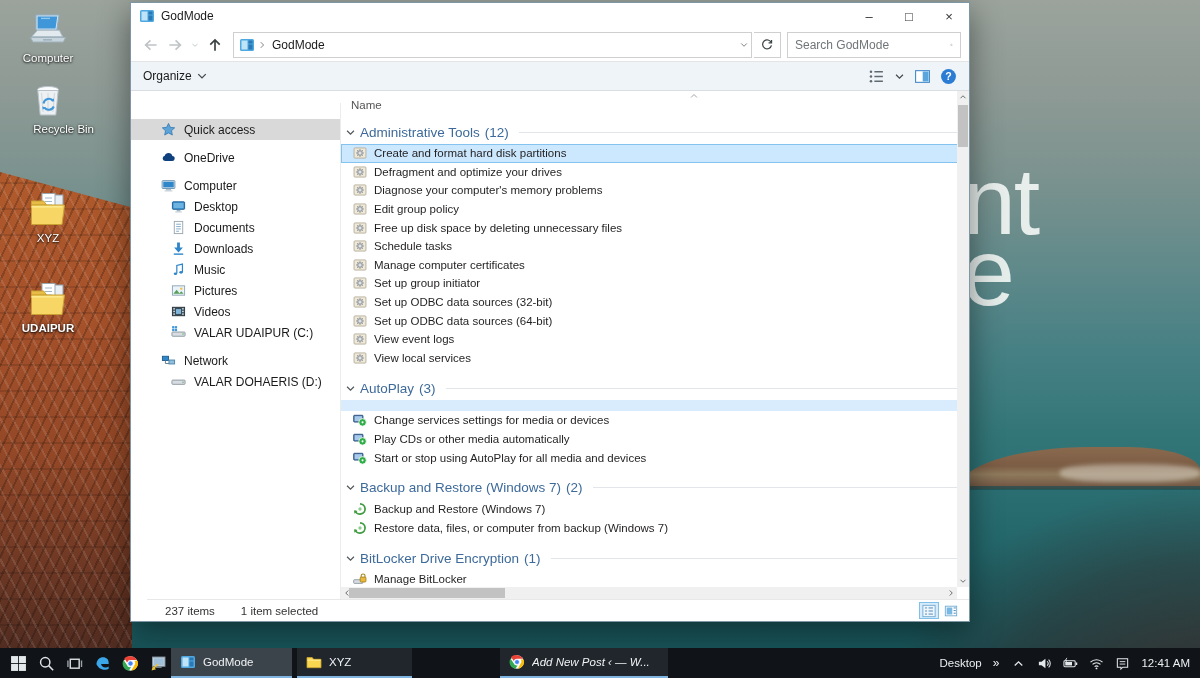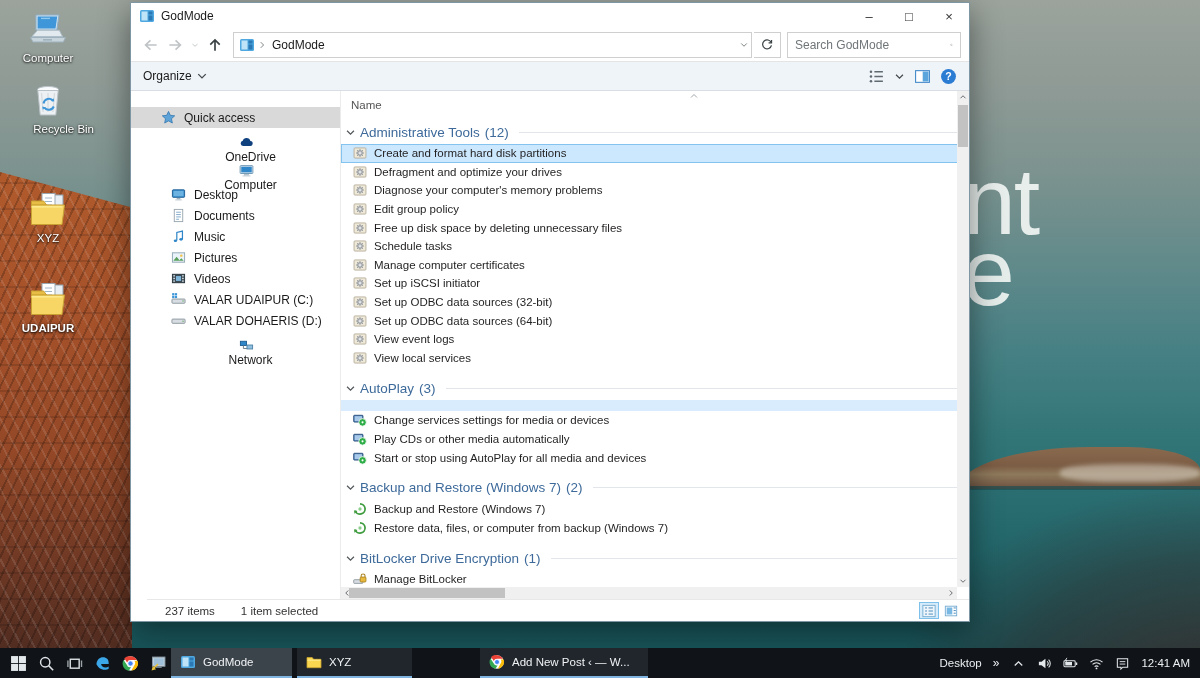--- a/index.html
+++ b/index.html
@@ -47,26 +47,26 @@
   .searchbox input::placeholder{color:#6f7578;}
   .searchbox .ic{width:14px;height:14px;margin-right:7px;}
   .cmdbar{height:28px;background:#eff4f9;border-bottom:1px solid #d9dee4;display:flex;align-items:center;flex:0 0 auto;padding:0 12px;}
   .organize{display:flex;align-items:center;font-size:12px;color:#1a1a1a;}
   .organize .ic{width:12px;height:12px;margin-left:4px;}
   .cmd-right{margin-left:auto;display:flex;align-items:center;}
   .cmd-right .ic{width:17px;height:17px;margin-left:9px;}
   .cmd-right .ic.small{width:11px;height:11px;}
   .winbody{flex:1;display:flex;min-height:0;position:relative;}
   
-  .sidebar{width:210px;flex:0 0 auto;border-right:1px solid #ececec;padding-top:16px;box-sizing:border-box;overflow:hidden;}
+  .sidebar{width:210px;flex:0 0 auto;border-right:1px solid #ececec;padding-top:16px;box-sizing:border-box;overflow:hidden;margin-top:12px;}
   .sb-row{height:21px;display:flex;align-items:center;font-size:12px;color:#1a1a1a;}
   .sb-row .ic{width:15px;height:15px;margin-right:8px;flex:0 0 auto;}
   .sb-row.lvl0{padding-left:30px;}
   .sb-row.lvl1{padding-left:40px;}
-  .sb-row.grp{margin-top:7px;flex-direction:column;}
+  .sb-row.grp{margin-top:7px;}
   .sb-row.sel{background:#d9d9d9;}
   
   .listwrap{flex:1;position:relative;min-width:0;display:flex;flex-direction:column;overflow:hidden;}
   .col-hdr{height:20px;display:flex;align-items:flex-end;font-size:11.5px;color:#555;padding-left:10px;position:relative;flex:0 0 auto;}
   .col-hdr .sort{position:absolute;left:348px;top:1px;width:10px;height:8px;}
   .listscroll{flex:1;overflow:hidden;position:relative;}
   .group-hdr{height:24px;margin-top:9px;display:flex;align-items:center;padding-left:4px;}
   .group-hdr .ic{width:11px;height:11px;margin-right:4px;}
   .group-hdr .gtitle{font-size:13.5px;color:#3d6a9a;}
   .group-hdr .gcount{font-size:13.5px;color:#3d6a9a;margin-left:5px;}
@@ -334,20 +334,29 @@
               <svg viewBox="0 0 16 16">
                 <rect x="3.5" y="1.5" width="9" height="13" fill="#fff" stroke="#9aa7b0"></rect>
                 <path d="M5.5 4.5h5M5.5 7h5M5.5 9.5h5M5.5 12h3" stroke="#7fa8c8" stroke-width="1"></path>
               </svg>
             </span>
             <span>Documents</span>
           </div>
           <div class="sb-row lvl1">
             <span class="ic">
               <svg viewBox="0 0 16 16">
+                <path d="M6.5 1.5h3V7h3.2L8 12.2 3.3 7h3.2z" fill="#2f86c9"></path>
+                <path d="M3 14h10" stroke="#2f86c9" stroke-width="1.5"></path>
+              </svg>
+            </span>
+            <span>Downloads</span>
+          </div>
+          <div class="sb-row lvl1">
+            <span class="ic">
+              <svg viewBox="0 0 16 16">
                 <path d="M6.2 12.3V3.6l6-1.4v8.6" fill="none" stroke="#2f86c9" stroke-width="1.3"></path>
                 <ellipse cx="4.7" cy="12.5" rx="1.8" ry="1.4" fill="#2f86c9"></ellipse>
                 <ellipse cx="10.7" cy="11" rx="1.8" ry="1.4" fill="#2f86c9"></ellipse>
               </svg>
             </span>
             <span>Music</span>
           </div>
           <div class="sb-row lvl1">
             <span class="ic">
               <svg viewBox="0 0 16 16">
@@ -383,38 +392,38 @@
                   <rect x="4.1" y="1.2" width="2.4" height="2.4"></rect>
                   <rect x="1.2" y="4.1" width="2.4" height="2.4"></rect>
                   <rect x="4.1" y="4.1" width="2.4" height="2.4"></rect>
                 </g>
                 <rect x="1" y="7.5" width="14" height="4.5" rx="0.8" fill="#d7dde2" stroke="#8d979e"></rect>
                 <circle cx="12.8" cy="9.7" r="0.8" fill="#6fae6f"></circle>
               </svg>
             </span>
             <span>VALAR UDAIPUR (C:)</span>
           </div>
-          <div class="sb-row lvl1">
-            <span class="ic">
-              <svg viewBox="0 0 16 16">
-                <rect x="1" y="6.5" width="14" height="4.5" rx="0.8" fill="#d7dde2" stroke="#8d979e"></rect>
-                <circle cx="12.8" cy="8.7" r="0.8" fill="#6fae6f"></circle>
-              </svg>
-            </span>
-            <span>VALAR DOHAERIS (D:)</span>
-          </div>
           <div class="sb-row lvl0 grp">
             <span class="ic">
               <svg viewBox="0 0 16 16">
                 <rect x="1.5" y="3.5" width="6.5" height="4.5" fill="#2f86c9" stroke="#1f5f93"></rect>
                 <rect x="8.5" y="7.5" width="6" height="4.2" fill="#8fc0e0" stroke="#4f84a8"></rect>
                 <path d="M4.7 8v3.2h3.8" fill="none" stroke="#6a7b86"></path>
               </svg>
             </span>
             <span>Network</span>
+          </div>
+          <div class="sb-row lvl1">
+            <span class="ic">
+              <svg viewBox="0 0 16 16">
+                <rect x="1" y="6.5" width="14" height="4.5" rx="0.8" fill="#d7dde2" stroke="#8d979e"></rect>
+                <circle cx="12.8" cy="8.7" r="0.8" fill="#6fae6f"></circle>
+              </svg>
+            </span>
+            <span>VALAR DOHAERIS (D:)</span>
           </div>
         </div>
       <div class="listwrap">
         <div class="col-hdr">
           <span>Name</span>
           <span class="sort ic" id="ic-sort">
               <svg viewBox="0 0 16 16">
                 <path d="M2 11l6-6 6 6" fill="none" stroke="#8a9096" stroke-width="1.6"></path>
               </svg>
             </span>
@@ -525,21 +534,21 @@
               <span class="ic">
                 <svg viewBox="0 0 16 16">
                   <rect x="1.2" y="2.2" width="13.6" height="11.6" rx="1" fill="#efe9da" stroke="#b4ab97"></rect>
                   <circle cx="8" cy="8" r="2.7" fill="#c9cdd1" stroke="#878d93"></circle>
                   <g stroke="#878d93" stroke-width="1.3">
                     <path d="M8 3.6v1.3M8 11.1v1.3M3.6 8h1.3M11.1 8h1.3M4.9 4.9l.9.9M10.2 10.2l.9.9M11.1 4.9l-.9.9M5.8 10.2l-.9.9"></path>
                   </g>
                   <circle cx="8" cy="8" r="1" fill="#f4f5f6"></circle>
                 </svg>
               </span>
-              <span>Set up iSCSI initiator</span>
+              <span>Set up group initiator</span>
             </div>
             <div class="fitem">
               <span class="ic">
                 <svg viewBox="0 0 16 16">
                   <rect x="1.2" y="2.2" width="13.6" height="11.6" rx="1" fill="#efe9da" stroke="#b4ab97"></rect>
                   <circle cx="8" cy="8" r="2.7" fill="#c9cdd1" stroke="#878d93"></circle>
                   <g stroke="#878d93" stroke-width="1.3">
                     <path d="M8 3.6v1.3M8 11.1v1.3M3.6 8h1.3M11.1 8h1.3M4.9 4.9l.9.9M10.2 10.2l.9.9M11.1 4.9l-.9.9M5.8 10.2l-.9.9"></path>
                   </g>
                   <circle cx="8" cy="8" r="1" fill="#f4f5f6"></circle>
@@ -827,21 +836,21 @@
         </div>
         <div class="tb-btn open" style="left: 297px; width: 115px;">
           <span class="ic">
             <svg viewBox="0 0 16 16">
               <path d="M1 3.5h5.2l1.4 1.8H15v8.4H1z" fill="#f9d64f" stroke="#caa22e" stroke-width="0.8"></path>
               <path d="M1.5 6.2h13" stroke="#fce98c" stroke-width="1.2"></path>
             </svg>
           </span>
           <span class="lab">XYZ</span>
         </div>
-        <div class="tb-btn open" style="left: 480px; width: 168px;">
+        <div class="tb-btn open" style="left: 500px; width: 168px; font-style: italic;">
           <span class="ic">
             <svg viewBox="0 0 16 16">
               <circle cx="8" cy="8" r="6.8" fill="#fff"></circle>
               <path d="M8 1.2a6.8 6.8 0 0 1 5.9 3.5H8A3.4 3.4 0 0 0 4.8 7L2.1 3A6.8 6.8 0 0 1 8 1.2z" fill="#ea4335"></path>
               <path d="M14.6 5.5a6.8 6.8 0 0 1-5.8 9.2l2.7-4.9a3.4 3.4 0 0 0 .1-4.3z" fill="#fbbc05"></path>
               <path d="M1.5 4.6l3 4.5a3.4 3.4 0 0 0 4.1 2.3l-2.2 3.4A6.8 6.8 0 0 1 1.5 4.6z" fill="#34a853"></path>
               <circle cx="8" cy="8" r="2.5" fill="#4285f4" stroke="#fff" stroke-width="0.8"></circle>
             </svg>
           </span>
           <span class="lab">Add New Post ‹ — W...</span>

